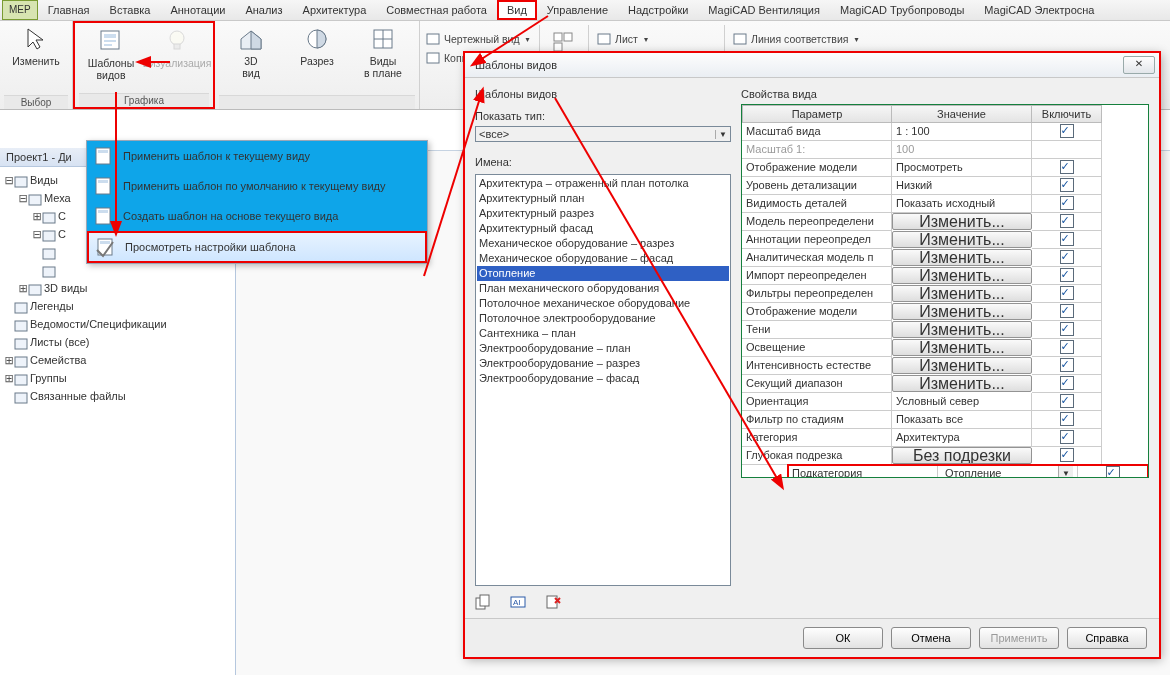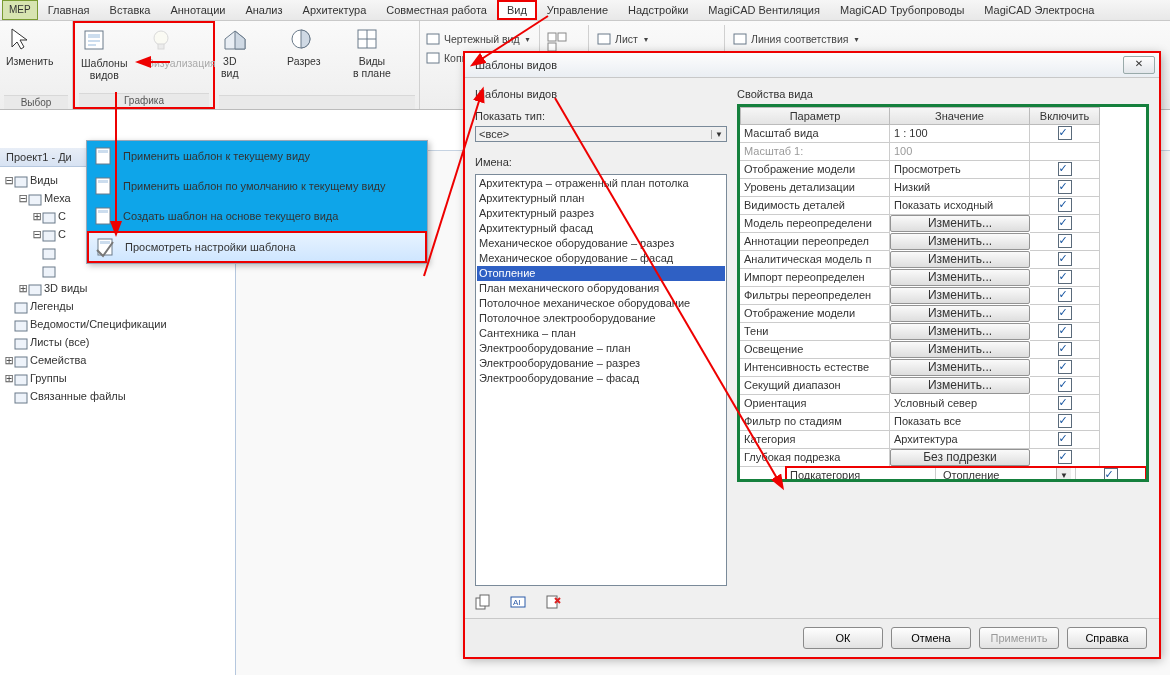--- a/index.html
+++ b/index.html
@@ -7,21 +7,21 @@
   
   .menu{display:flex;height:20px;background:linear-gradient(#f6f6f6,#e8e8e8);border-bottom:1px solid #c9c9c9;align-items:center;padding:0 2px;white-space:nowrap;}
   .menu-item{padding:2px 10px;height:16px;line-height:16px;cursor:default;}
   .menu-item.first{background:#d7e4b1;border:1px solid #7a9b32;padding:1px 6px;font-size:10px;}
   .menu-item.active{border:2px solid #e00;padding:0 8px;background:#fff;}
   
   .ribbon{display:flex;height:88px;background:linear-gradient(#fafafa,#eee);border-bottom:1px solid #bbb;}
   .panel{border-right:1px solid #d0d0d0;display:flex;flex-direction:column;justify-content:space-between;padding:2px 4px 0;}
   .panel-body{display:flex;gap:2px;align-items:flex-start;flex:1;}
   .panel-title{font-size:10px;text-align:center;color:#555;padding:1px 0;background:#e9e9e9;border-top:1px solid #d8d8d8;}
-  .bigbtn{display:flex;flex-direction:column;align-items:flex-start;width:60px;padding:2px;text-align:center;line-height:12px;font-size:10.5px;cursor:default;}
+  .bigbtn{display:flex;flex-direction:column;align-items:center;width:60px;padding:2px;text-align:center;line-height:12px;font-size:10.5px;cursor:default;}
   .bigbtn .ic{width:28px;height:28px;border-radius:4px;margin-bottom:2px;display:inline-block;}
   .panel.hl{border:2px solid #e00;}
   .smallstrip{display:flex;flex-direction:column;gap:1px;padding:9px 6px;}
   .smallrow{display:flex;gap:4px;align-items:center;font-size:10.5px;color:#444;height:18px;}
   .smallrow.dis{color:#aaa;}
   .sic{width:14px;height:14px;display:inline-block;}
   
   .browser{position:absolute;left:0;top:148px;width:235px;bottom:0;border-right:1px solid #b5c7de;background:#fff;}
   .br-title{background:linear-gradient(#e8eef7,#d7e2f2);border-bottom:1px solid #b5c7de;padding:3px 6px;font-size:11px;}
   .tree{padding:4px 4px;font-size:11px;line-height:18px;}
@@ -42,27 +42,27 @@
   .dlg-body{display:flex;padding:10px;gap:10px;height:522px;}
   .col{display:flex;flex-direction:column;}
   .colL{width:275px;}
   .colR{flex:1;}
   .grp-label{font-size:11px;margin-bottom:4px;}
   .listbox{flex:1;border:1px solid #7a8a99;background:#fff;overflow:auto;font-size:11px;line-height:15px;padding:1px;margin-top:2px;}
   .listbox div{padding:0 2px;white-space:nowrap;}
   .listbox .sel{background:#2f60c4;color:#fff;}
   .tool-row{display:flex;gap:10px;padding-top:8px;}
   .tool-row span{width:25px;height:16px;display:inline-block;}
-  .propgrid{border:3px solid #15803d;background:#fff;overflow:auto;height:372px;}
+  .propgrid{border:1px solid #15803d;background:#fff;overflow:auto;height:372px;}
   .pg-head,.pg-row{display:grid;grid-template-columns:150px 140px 70px;font-size:11px;}
   .pg-head div{background:linear-gradient(#f6f6f6,#e4e4e4);border:1px solid #bbb;border-left:none;text-align:center;padding:2px 0;font-weight:normal;}
   .pg-head div:first-child{border-left:1px solid #bbb;}
   .pg-row div{border-right:1px solid #ccc;border-bottom:1px solid #ccc;padding:1px 4px;height:15px;line-height:15px;overflow:hidden;white-space:nowrap;}
   .pg-row.dis div{color:#9a9a9a;}
-  .btncell{background:linear-gradient(#fafafa,#dedede);border:1px solid #939393 !important;border-radius:2px;text-align:center;font-size:12px;padding:0 !important;margin:0;}
+  .btncell{background:linear-gradient(#fafafa,#dedede);border:1px solid #939393 !important;border-radius:2px;text-align:center;font-size:16px;padding:0 !important;margin:0;}
   .combo{display:flex;border:1px solid #7a8a99;height:14px;align-items:center;}
   .combo span:first-child{flex:1;padding:0 3px;}
   .combo .ar{width:14px;text-align:center;border-left:1px solid #aaa;background:#eee;font-size:8px;}
   .chk{display:inline-block;width:12px;height:12px;border:1px solid #5a6a7a;background:#fff;position:relative;margin:auto;}
   .chk.on::after{content:"✓";position:absolute;left:0;top:-2px;font-size:11px;color:#1252a0;}
   .dlg-footer{position:absolute;left:0;right:0;bottom:0;height:38px;border-top:1px solid #c8c8c8;display:flex;justify-content:flex-end;align-items:center;gap:8px;padding:0 12px;background:#eee;}
   .dbtn{min-width:80px;height:22px;border:1px solid #8a8a8a;border-radius:3px;background:linear-gradient(#fefefe,#e2e2e2);font-size:11px;}
   .dbtn.dis{color:#9a9a9a;}
   .hl-row{outline:2px solid #e00;outline-offset:-1px;margin-left:46px;}
   

